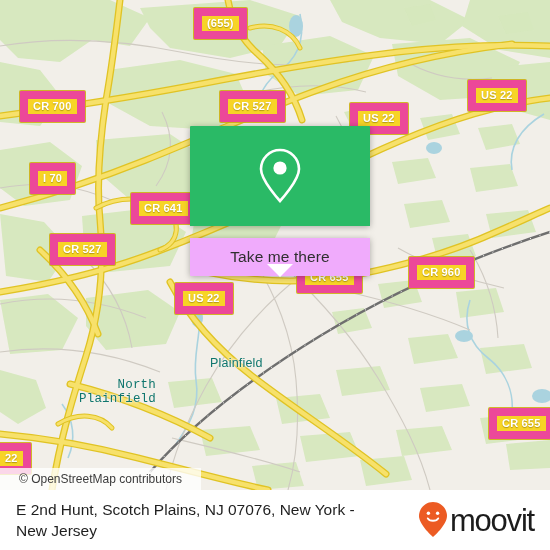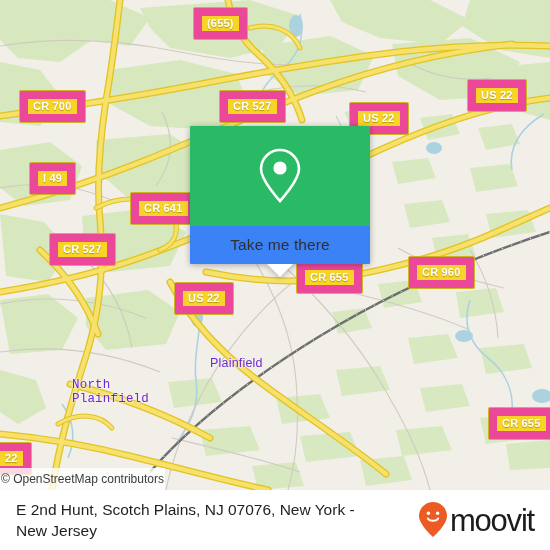--- a/index.html
+++ b/index.html
@@ -12,56 +12,56 @@
 
   
   .map{
     position:absolute;left:0;top:0;width:550px;height:490px;overflow:hidden;
     background:#f2efe9;
   }
   .map-svg{position:absolute;left:0;top:0;width:550px;height:490px;display:block;}
 
   
   .place{
-    position:absolute;color:#6d28d9;font-size:12.5px;letter-spacing:.2px;
-    text-align:left;line-height:14px;white-space:nowrap;
+    position:absolute;color:#0f766e;font-size:12.5px;letter-spacing:.2px;
+    text-align:right;line-height:14px;white-space:nowrap;
     text-shadow:0 0 2px #f4f1ea,0 0 2px #f4f1ea,0 0 3px #f4f1ea;
   }
 
   
   .shield{
     position:absolute;background:#f7d426;border:8px solid #ec4899;
     border-radius:1px;color:#ffffff;font-size:11px;font-weight:bold;
     line-height:12px;padding:1px 5px 2px 5px;white-space:nowrap;
     text-shadow:0 1px 1px rgba(120,100,0,.55);
     box-shadow:0 0 0 1px rgba(205,175,20,.9);
     letter-spacing:.2px;
   }
 
   
   .attrib{
     position:absolute;left:0;bottom:0;height:22px;
     background:rgba(255,255,255,.78);
-    display:flex;align-items:center;padding:0 1px;
+    display:flex;align-items:center;padding:0 19px;
     font-size:12px;color:#3b3b3b;white-space:nowrap;
   }
 
   
   .popup{
     position:absolute;left:190px;top:126px;width:180px;
     filter:drop-shadow(0 1px 3px rgba(0,0,0,.30));
   }
   .popup-head{
     height:100px;background:#2aba66;border-radius:1px 1px 0 0;
     display:flex;align-items:center;justify-content:center;
   }
   .pin-svg{display:block;}
   .popup-body{
-    background:#3b82f6;height:38px;display:flex;align-items:center;
-    justify-content:center;border-radius:0 0 1px 1px;
+    background:#f0abfc;height:38px;display:flex;align-items:center;
+    justify-content:center;border-radius:0 0 1px 1px;margin-top:12px;
   }
   .popup-label{font-size:15.5px;color:#2f2f2f;letter-spacing:.1px;}
   .popup-tip{
     position:absolute;left:50%;transform:translateX(-50%);
     top:138px;width:0;height:0;
     border-left:13px solid transparent;border-right:13px solid transparent;
     border-top:13px solid #ffffff;
   }
 
   
@@ -230,21 +230,21 @@
     </svg>
 
     <div class="place" style="left:210px;top:356px;">Plainfield</div>
     <div class="place" style="left:72px;top:378px;width:84px;white-space:normal;font-family:Liberation Mono, monospace;">North Plainfield</div>
 
     <div class="shield" style="left:194px;top:8px;">(655)</div>
     <div class="shield" style="left:468px;top:80px;">US 22</div>
     <div class="shield" style="left:20px;top:91px;">CR 700</div>
     <div class="shield" style="left:220px;top:91px;">CR 527</div>
     <div class="shield" style="left:350px;top:103px;">US 22</div>
-    <div class="shield" style="left:30px;top:163px;">I 49</div>
+    <div class="shield" style="left:30px;top:163px;">I 70</div>
     <div class="shield" style="left:131px;top:161px;margin-top:32px;">CR 641</div>
     <div class="shield" style="left:50px;top:234px;">CR 527</div>
     <div class="shield" style="left:409px;top:257px;">CR 960</div>
     <div class="shield" style="left:297px;top:262px;">CR 655</div>
     <div class="shield" style="left:175px;top:283px;">US 22</div>
     <div class="shield" style="left:489px;top:408px;">CR 655</div>
     <div class="shield" style="left:-8px;top:443px;">22</div>
 
     <div class="popup">
       <div class="popup-head">

